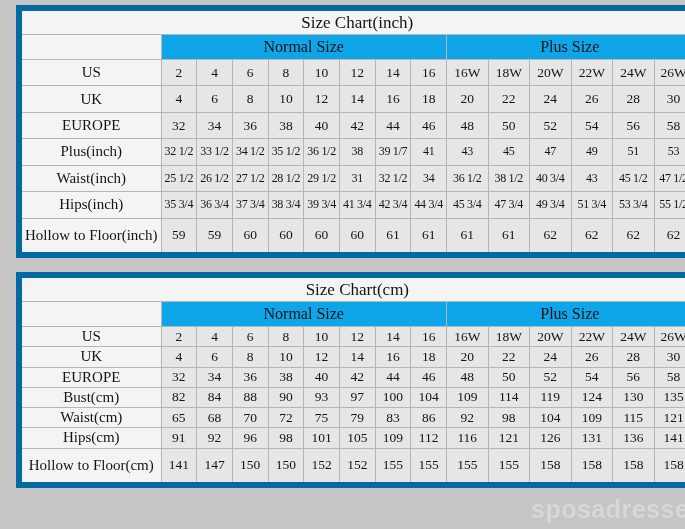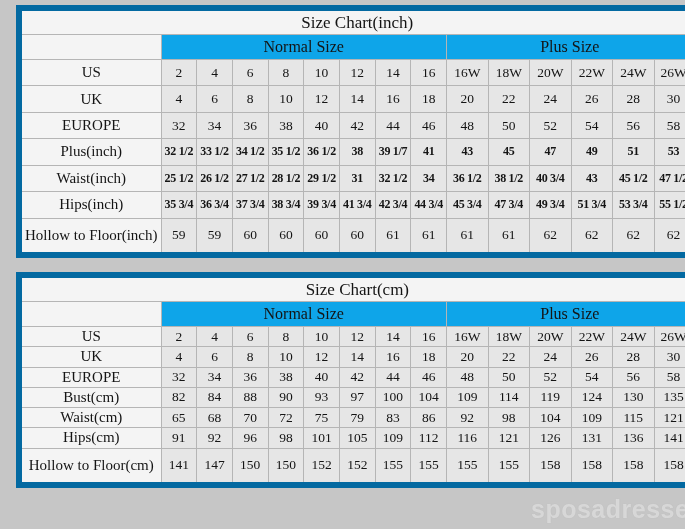--- a/index.html
+++ b/index.html
@@ -48,21 +48,20 @@
   table.size-chart td.corner-cell {
     background: #f4f4f4;
   }
   table.size-chart td.label-cell {
     background: #f4f4f4;
     font-size: 15px;
   }
   table.size-chart tr.dense td.value-cell {
     font-size: 12px;
     letter-spacing: -0.3px;
-    font-weight: bold;
   }
   table.size-chart tr.last-row {
     height: 37px;
   }
   .watermark {
     position: absolute;
     left: 531px;
     top: 495px;
     font-family: "Liberation Sans", sans-serif;
     font-size: 25px;

